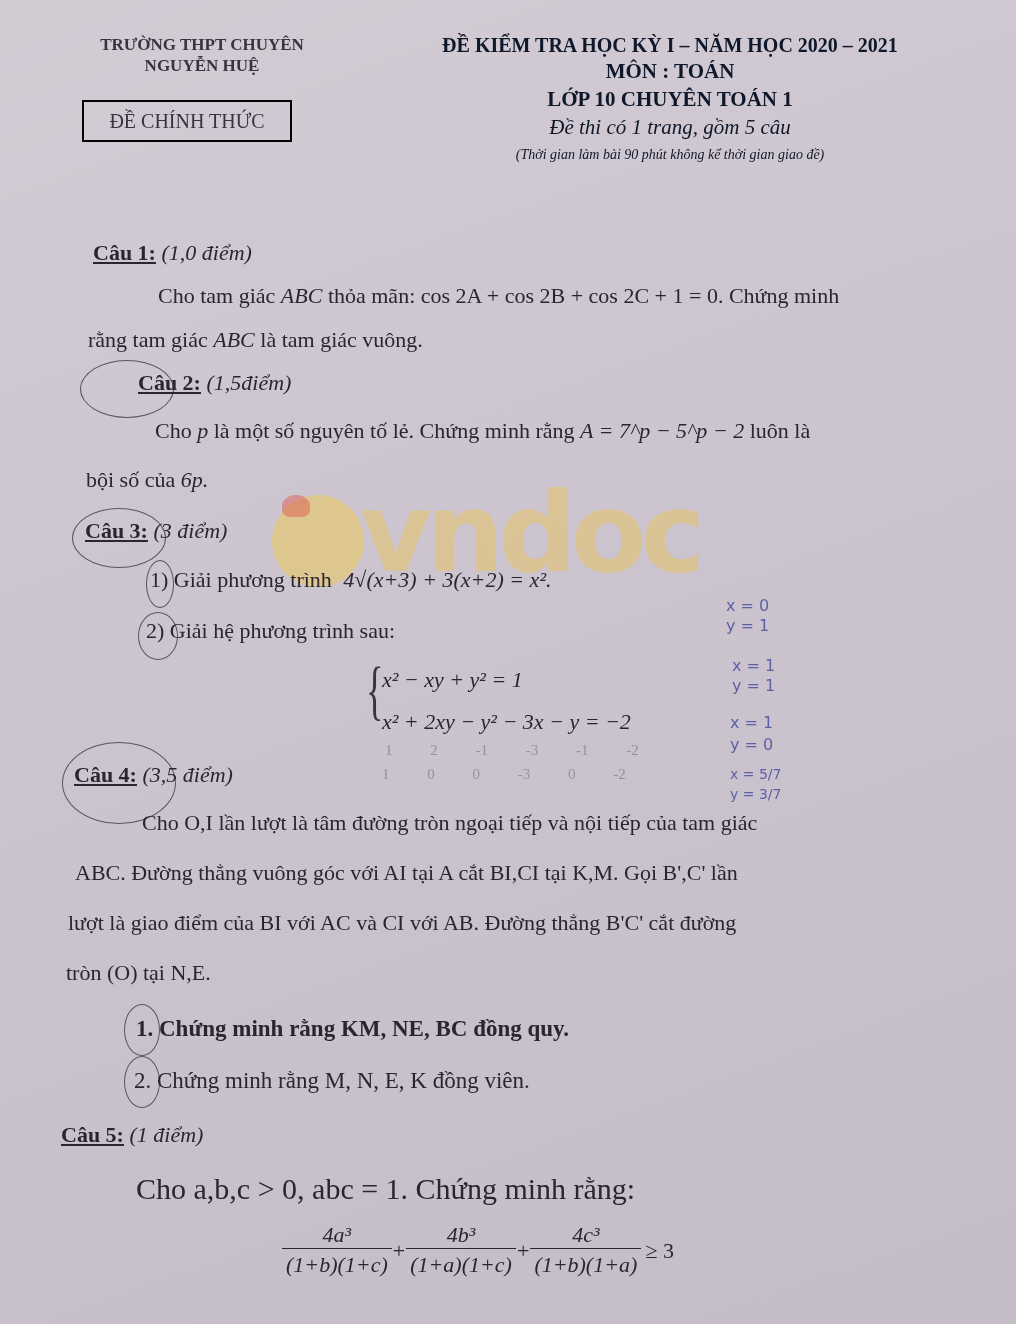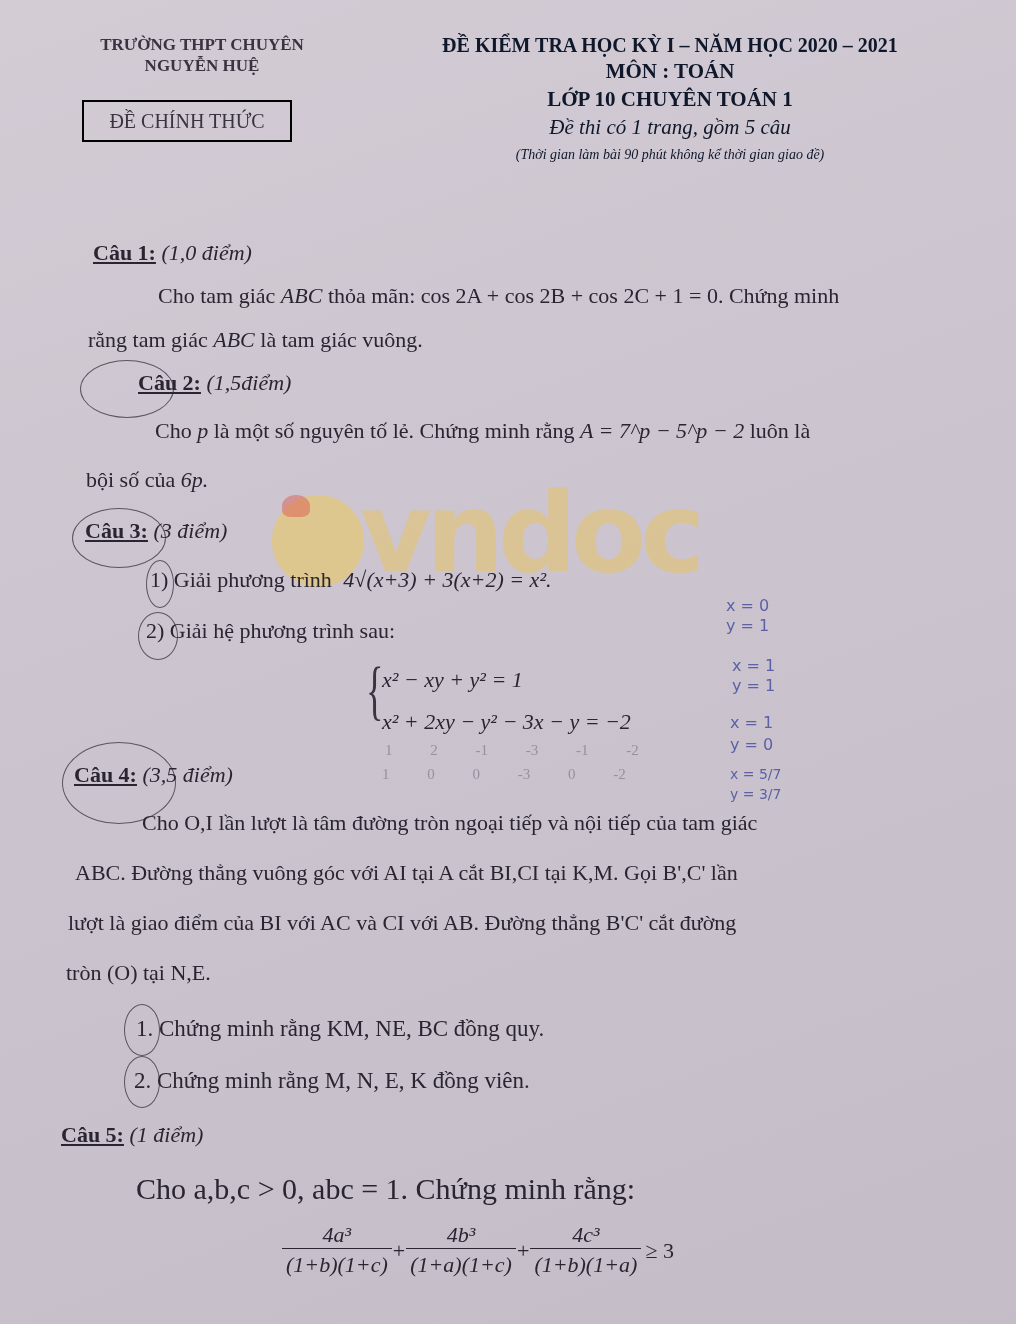--- a/index.html
+++ b/index.html
@@ -153,21 +153,21 @@
 <div class="abs circle" style="left:62px; top:742px; width:112px; height:80px;"></div>
 <div class="abs q-title" style="left:74px; top:762px;">
   <span class="lbl">Câu 4:</span>
   <span class="pts">(3,5 điểm)</span>
 </div>
 <div class="abs para" style="left:142px; top:810px;">Cho O,I lần lượt là tâm đường tròn ngoại tiếp và nội tiếp của tam giác</div>
 <div class="abs para" style="left:75px; top:860px;">ABC. Đường thẳng vuông góc với AI tại A cắt BI,CI tại K,M. Gọi B',C' lần</div>
 <div class="abs para" style="left:68px; top:910px;">lượt là giao điểm của BI với AC và CI với AB. Đường thẳng B'C' cắt đường</div>
 <div class="abs para" style="left:66px; top:960px;">tròn (O) tại N,E.</div>
 <div class="abs circle" style="left:124px; top:1004px; width:34px; height:50px;"></div>
-<div class="abs para" style="left:136px; top:1016px; font-size:23px;">
+<div class="abs para" style="left:136px; top:1016px; font-size:23px;font-weight:bold;">
   <span>1.</span>
   <span>Chứng minh rằng KM, NE, BC đồng quy.</span>
 </div>
 <div class="abs circle" style="left:124px; top:1056px; width:34px; height:50px;"></div>
 <div class="abs para" style="left:134px; top:1068px; font-size:23px;">
   <span>2.</span>
   <span>Chứng minh rằng M, N, E, K đồng viên.</span>
 </div>
 
 <div class="abs q-title" style="left:61px; top:1122px;">

